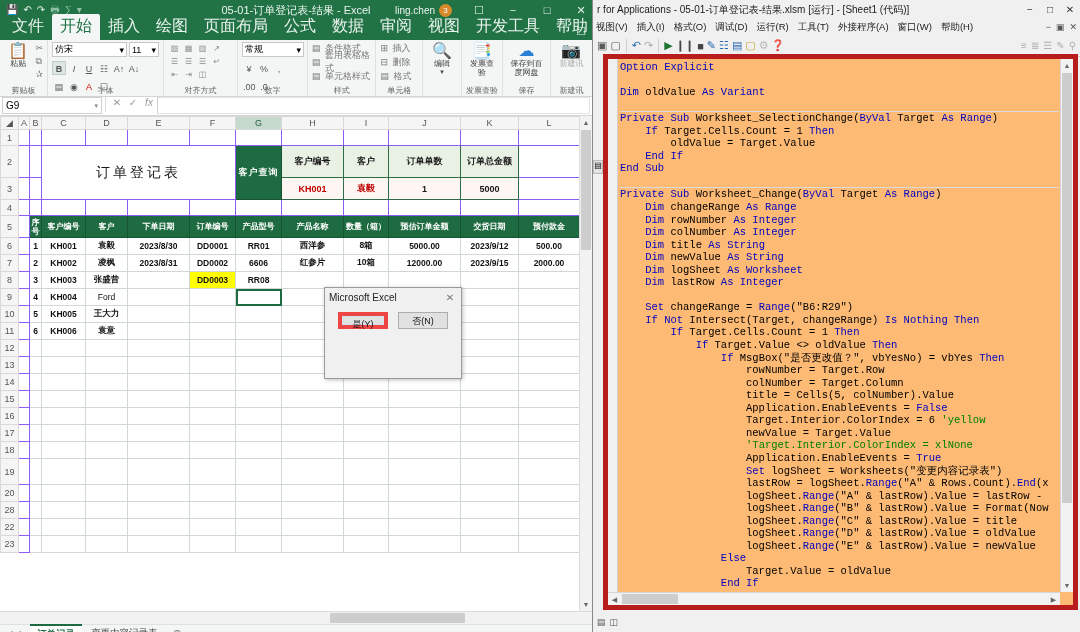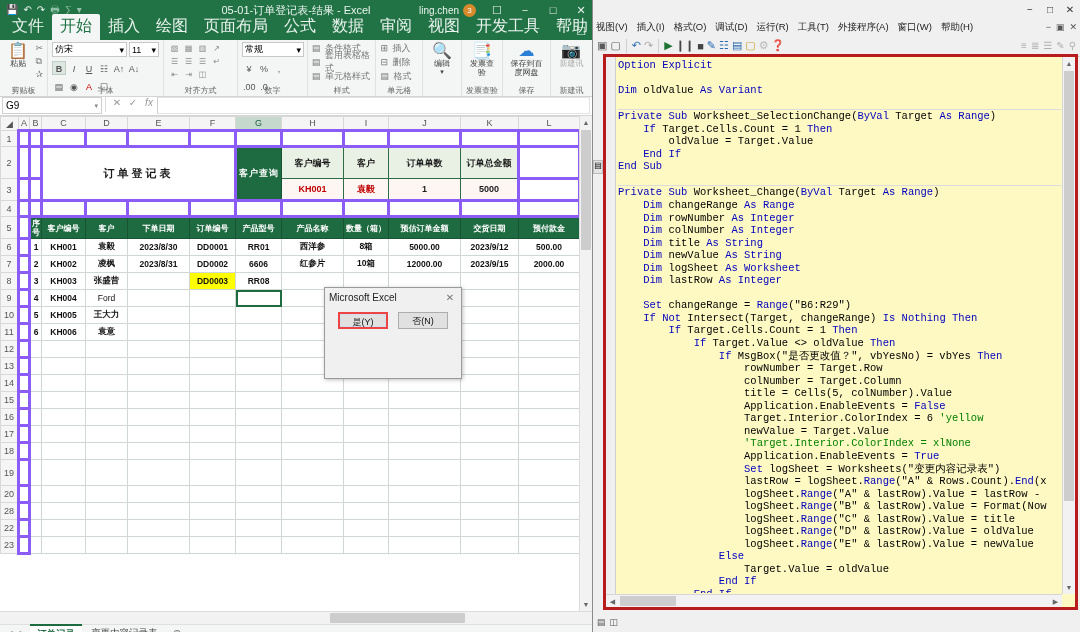--- a/index.html
+++ b/index.html
@@ -17,21 +17,21 @@
            background:#fff; overflow:hidden; }
 
   .xl-titlebar { height:20px; background:#217346; display:flex; align-items:center;
                  color:#fff; position:relative; }
   .qat { display:flex; align-items:center; gap:5px; padding-left:6px; }
   .qat .ic { font-size:10px; color:#e7f2ea; line-height:1; }
   .qat .ic.dim { color:#8fbfa4; }
   .xl-title { position:absolute; left:0; right:0; text-align:center;
               font-size:11px; color:#eaf4ee; pointer-events:none; }
   .xl-right { position:absolute; right:4px; top:0; height:20px;
-              display:flex; align-items:center; gap:14px; }
+              display:flex; align-items:center; gap:20px; }
   .acct { display:flex; align-items:center; gap:4px; font-size:10px; color:#eaf4ee; }
   .avatar { width:13px; height:13px; border-radius:50%; background:#d88a2b;
             color:#fff; font-size:8px; text-align:center; line-height:13px; }
   .wbtn { font-size:11px; color:#e6f1ea; width:14px; text-align:center; cursor:default; }
 
   .xl-tabs { height:20px; background:#217346; display:flex; align-items:flex-end;
              padding-left:4px; position:relative; }
   .xl-tab { font-size:16px; color:#e9f3ed; padding:2px 8px 3px; border-radius:2px 2px 0 0;
             white-space:nowrap; }
   .xl-tab.active { background:#f3f6f4; color:#217346; }
@@ -75,22 +75,22 @@
               background:#fff; margin-right:2px; }
 
   
   .gridwrap { position:relative; height:495px; overflow:hidden; background:#fff; }
   table.grid { border-collapse:collapse; table-layout:fixed; }
   .colhead td, .colhead th { background:#f5f5f5; border:1px solid #d8d8d8;
       font-size:9px; color:#555; text-align:center; height:11px; font-weight:normal; }
   .colhead td.sel { background:#c6d9cd; color:#1c5c3a; }
   td.rh { background:#f5f5f5; border:1px solid #d8d8d8; font-size:9px; color:#555;
           text-align:center; width:18px; }
-  td.cell { border:3px solid #8b5cf6; font-size:11px; padding:0 2px;
-            overflow:hidden; white-space:nowrap;font-weight:bold; }
+  td.cell { border:1px solid #8b5cf6; font-size:14px; padding:0 2px;
+            overflow:hidden; white-space:nowrap; }
   .rowline { height:16px; }
 
   
   .bigtitle { font-family:"Liberation Serif", serif; font-size:22px; color:#1a1a1a;
               text-align:center; letter-spacing:3px; }
 
   .qhdr { background:#1e6b41; color:#fff; font-size:9px; font-weight:bold;
           text-align:center; letter-spacing:1px; border:1px solid #175433; }
   .qcol { background:#e9f0e4; color:#1a1a1a; font-size:9px; font-weight:bold;
           text-align:center; border:1px solid #2f6b46; }
@@ -131,21 +131,21 @@
             box-shadow:1px 1px 4px rgba(0,0,0,.25); }
   .mb-tt { height:19px; display:flex; align-items:center; padding:0 4px;
            font-size:10px; color:#222; background:#f0f0f0; }
   .mb-x { margin-left:auto; font-size:10px; color:#777; width:14px; text-align:center; }
   .mb-body { height:44px; background:#fff; border-top:1px solid #e4e4e4;
              border-bottom:1px solid #dcdcdc; display:flex; align-items:center;
              padding:0 10px; font-size:9.5px; color:#222; }
   .mb-btns { height:27px; display:flex; align-items:center; justify-content:center; gap:10px; }
   .mb-btn { width:50px; height:17px; font-size:9px; background:#e1e1e1;
             border:1px solid #adadad; text-align:center; line-height:16px; color:#111; }
-  .mb-btn.def { border:2px solid #ef4444; box-shadow:inset 0 0 0 1px #cfe0ef; }
+  .mb-btn.def { border:4px solid #ef4444; box-shadow:inset 0 0 0 1px #cfe0ef; }
 
   
   .vba { position:absolute; left:592px; top:0; width:488px; height:632px;
          background:#f0f0f0; border-left:1px solid #8a8a8a; overflow:hidden; }
   .vba-tt { height:19px; background:#f0f0f0; display:flex; align-items:center;
             font-size:10px; color:#1b1b1b; padding-left:4px; overflow:hidden;
             white-space:nowrap; }
   .vba-tt-btns { margin-left:auto; display:flex; }
   .vba-tt-btns span { width:20px; text-align:center; font-size:10px; color:#333; }
   .vba-menu { height:16px; background:#f0f0f0; display:flex; align-items:center;
@@ -160,21 +160,21 @@
 
   .vba-dock { display:flex; align-items:center; height:17px; background:#f0f0f0;
               padding:0 2px; gap:2px; }
   .dock-x { width:13px; font-size:10px; text-align:center; color:#222; }
   .vdrop { height:15px; border:1px solid #8c8c8c; background:#fff; font-size:9.5px;
            font-weight:bold; display:flex; align-items:center; padding:0 3px;
            justify-content:space-between; font-family:"Liberation Serif", serif; }
   .vdrop .cv { font-size:7px; color:#555; font-weight:normal; }
 
   .codewrap { position:absolute; left:10px; top:54px; right:2px; bottom:22px;
-              background:#fef9c3; border:3px solid #b91c1c; overflow:hidden; }
+              background:#fdba74; border:5px solid #b91c1c; overflow:hidden; }
   .gutter { position:absolute; left:0; top:0; bottom:0; width:10px; background:#f0f0f0;
             border-right:1px solid #d0d0d0; }
   .code { position:absolute; left:12px; top:2px; right:14px; bottom:14px;
           font-family:"Liberation Mono", monospace; font-size:10.5px;
           line-height:12.55px; color:#000; white-space:pre; overflow:hidden; }
   .kw { color:#0000c0; }
   .cm { color:#008000; }
   .code .sepline { border-top:1px solid #dcdcdc; height:0; margin:0; }
   .vcode-vsb { position:absolute; right:0; top:0; bottom:13px; width:13px;
                background:#f2f2f2; border-left:1px solid #d6d6d6; }
@@ -819,20 +819,21 @@
       <span class="mb-x">✕</span>
     </div>
     <div class="mb-btns">
       <div class="mb-btn def">是(Y)</div>
       <div class="mb-btn">否(N)</div>
     </div>
   </div>
 
   <div class="vba">
     <div class="vba-tt">
+      <span>r for Applications - 05-01-订单登记表-结果.xlsm [运行] - [Sheet1 (代码)]</span>
       <span class="vba-tt-btns">
         <span>−</span>
         <span>□</span>
         <span>✕</span>
       </span>
     </div>
 
     <div class="vba-menu">
       <span>视图(V)</span>
       <span>插入(I)</span>

